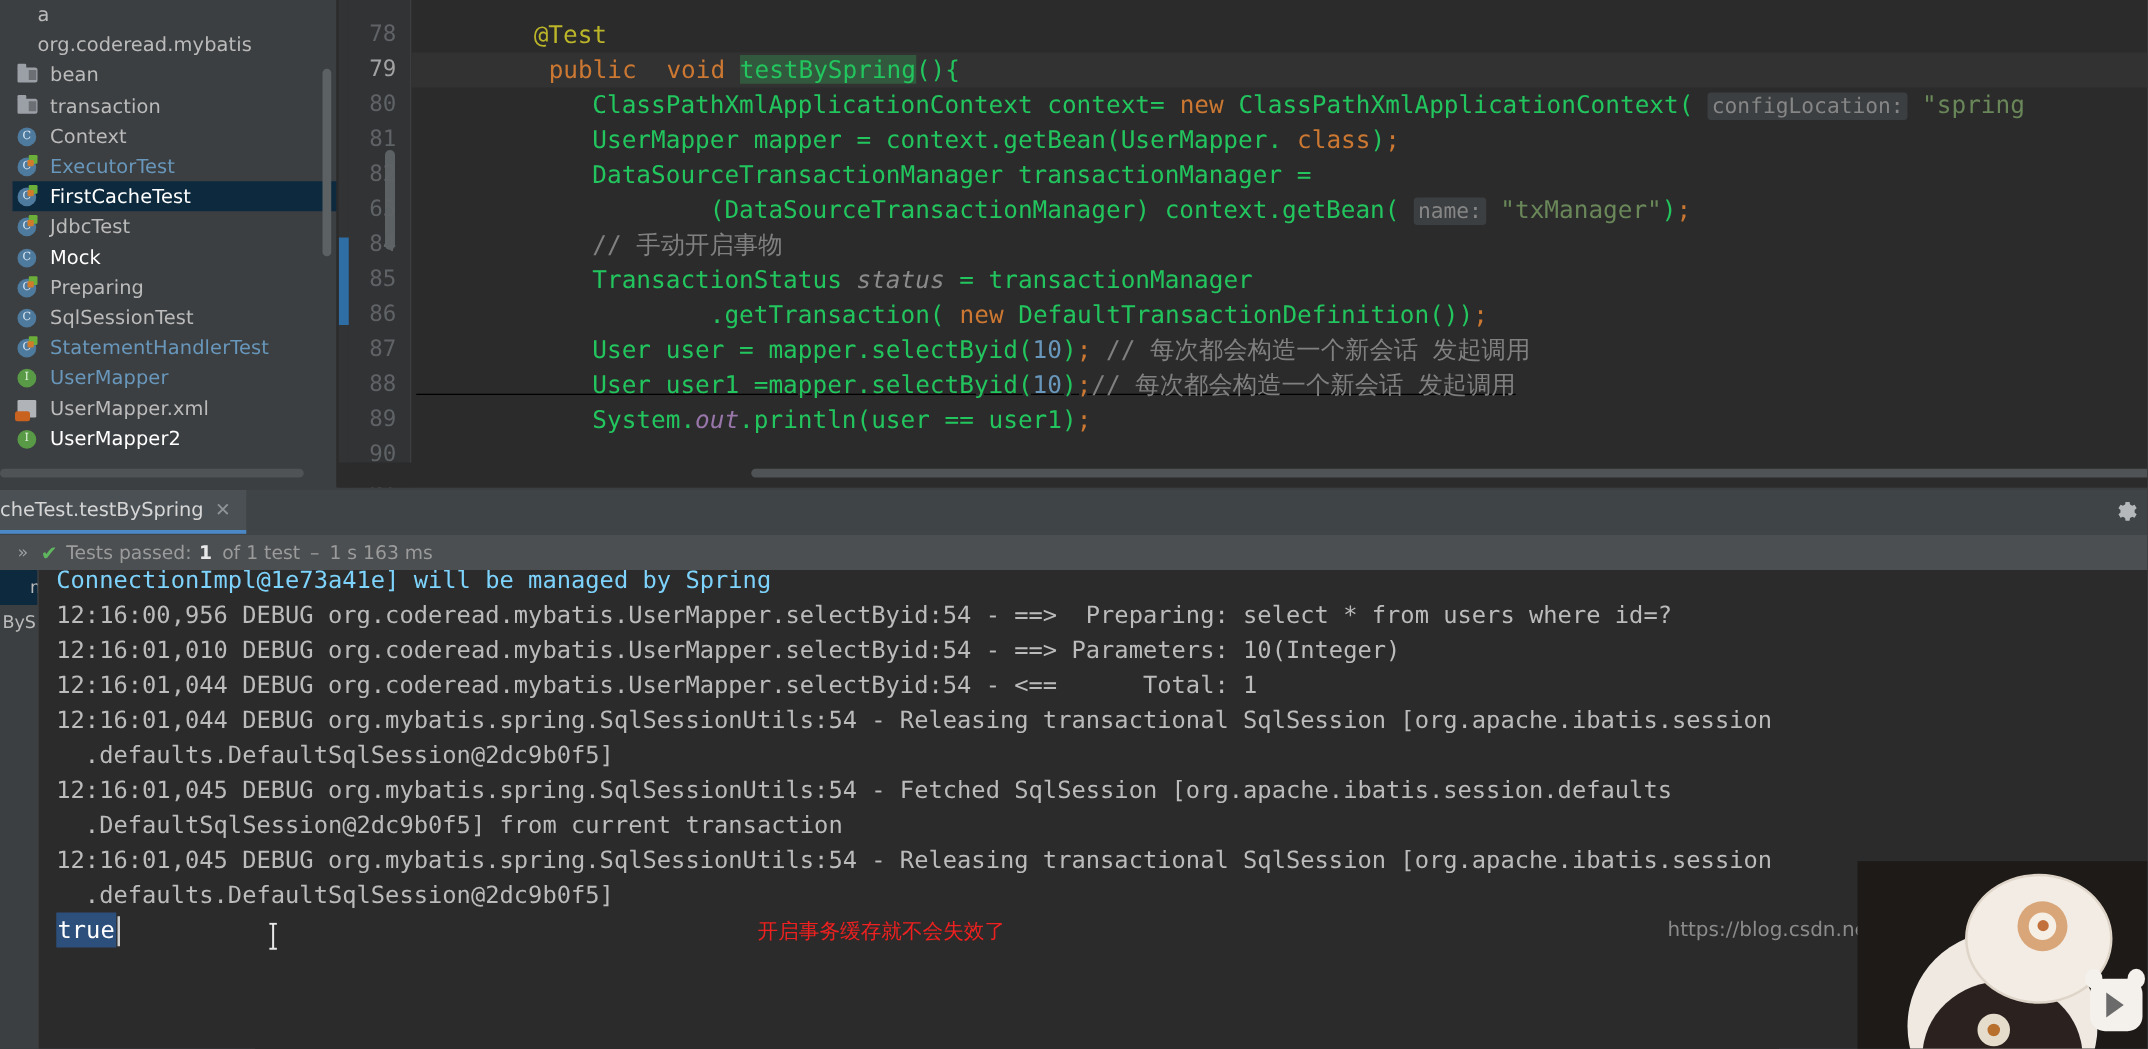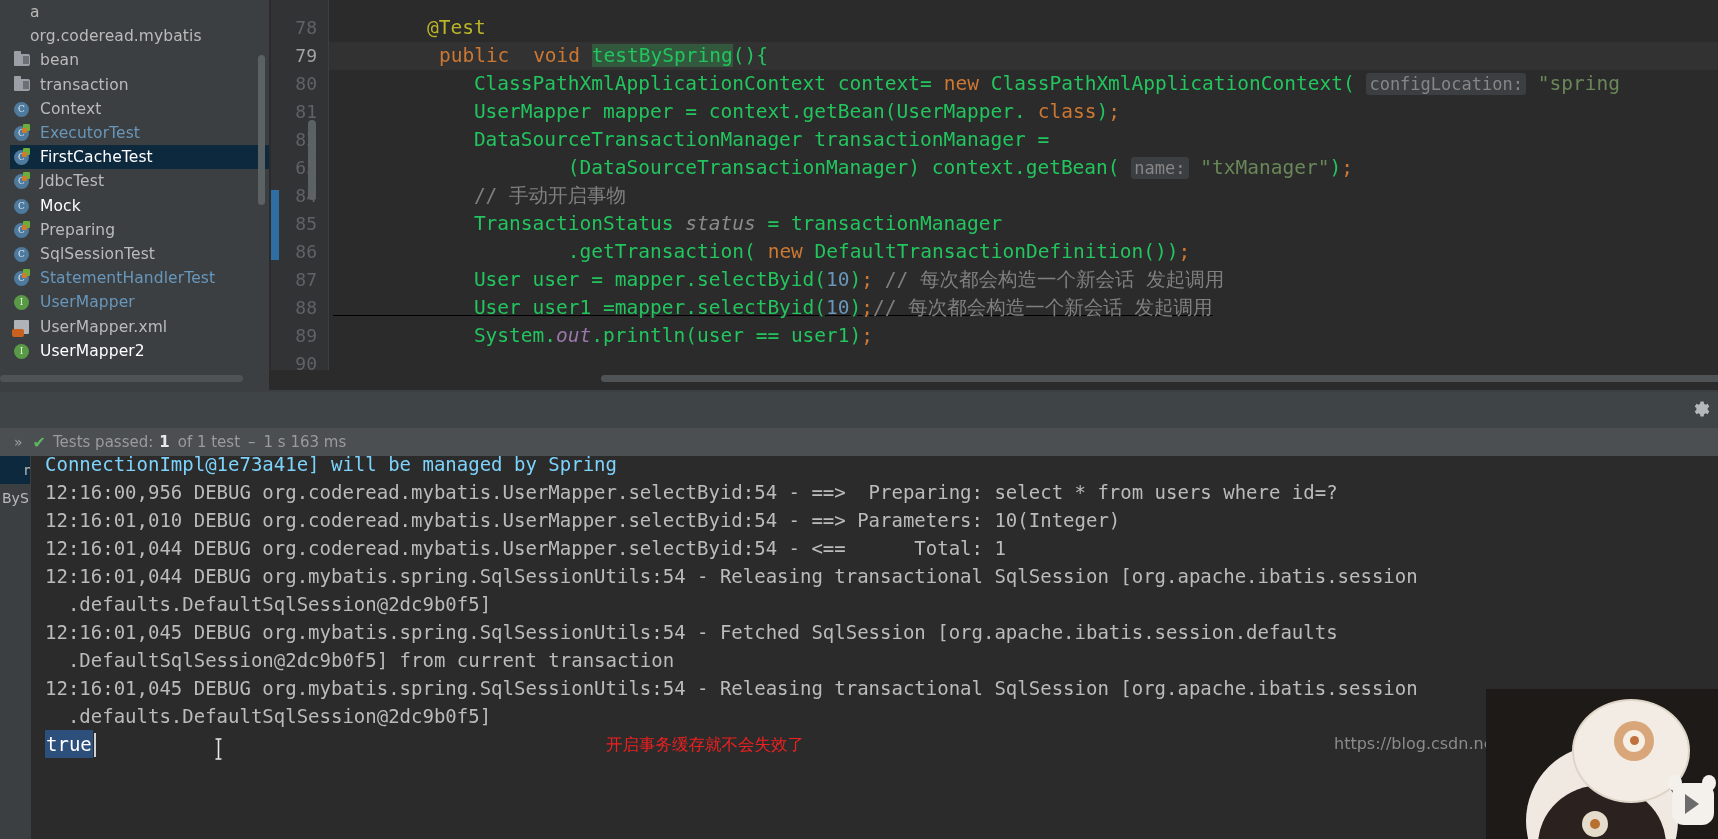--- a/index.html
+++ b/index.html
@@ -375,20 +375,24 @@
         <div class="lnum" style="top: 378px;">91</div>
         <div class="code-line ctext" style="top: 378px;"></div>
       </div>
     <div id="editor-bottom-strip"></div>
     <div id="editor-hscroll"></div>
   </div>
 
   <div id="run-window">
 
     <div id="run-tabbar">
+      <div id="run-tab">
+        <span>cheTest.testBySpring</span>
+        <span id="run-tab-close">✕</span>
+      </div>
       <div id="gear-icon">
         <svg viewBox="0 0 24 24" width="20" height="20" fill="#b4b8bb">
           <path d="M12 8a4 4 0 100 8 4 4 0 000-8zm9.3 4a7.3 7.3 0 00-.1-1.2l2-1.6-2-3.4-2.4 1a7.6 7.6 0 00-2-1.2L16.4 3h-3.9l-.4 2.6c-.7.3-1.4.7-2 1.2l-2.4-1-2 3.4 2 1.6a7.4 7.4 0 000 2.4l-2 1.6 2 3.4 2.4-1c.6.5 1.3.9 2 1.2l.4 2.6h3.9l.4-2.6c.7-.3 1.4-.7 2-1.2l2.4 1 2-3.4-2-1.6c.1-.4.1-.8.1-1.2z"></path>
         </svg>
       </div>
     </div>
 
     <div id="run-status">
       <span id="run-status-chev">»</span>
       <span id="run-check">✔</span>

